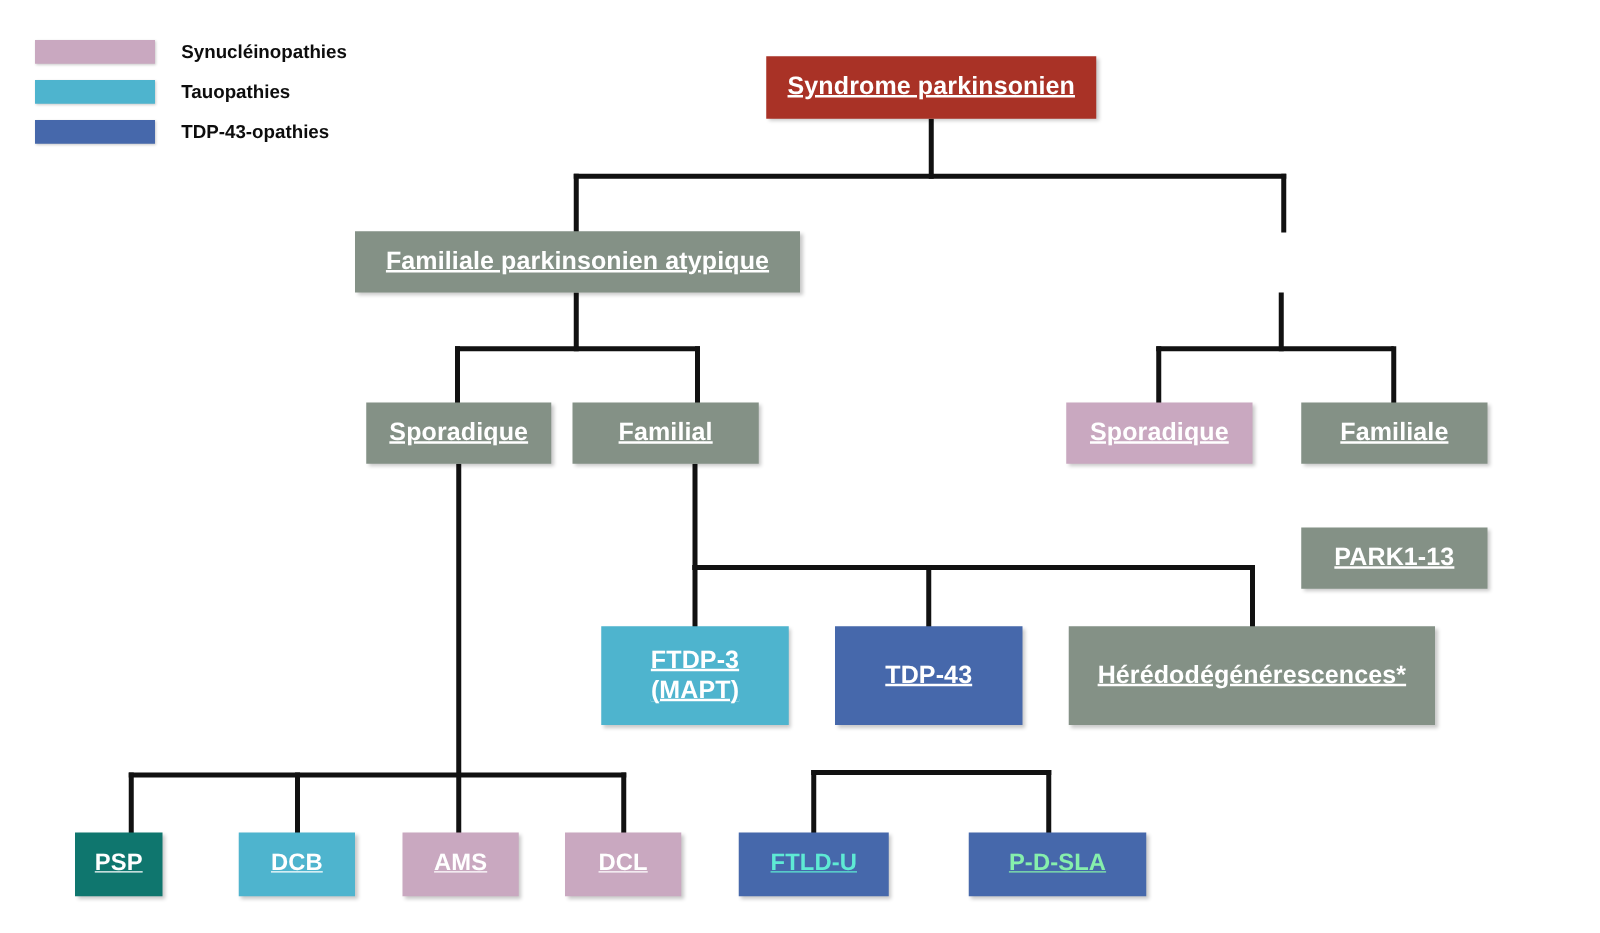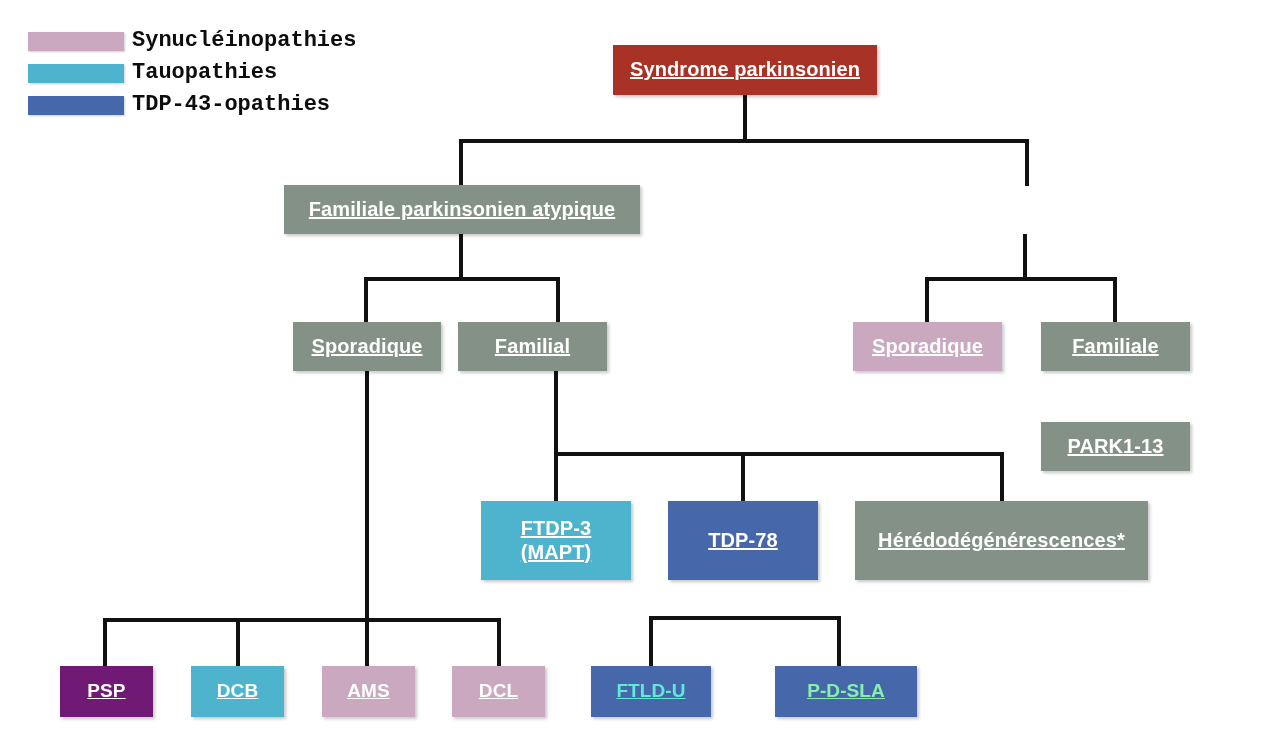--- a/index.html
+++ b/index.html
@@ -30,27 +30,26 @@
     height: 30px;
     margin-bottom: 2px;
   }
   .legend-swatch {
     width: 96px;
     height: 19px;
     flex: 0 0 auto;
     box-shadow: 1px 1px 2px rgba(0,0,0,0.20);
   }
   .legend-label {
-    margin-left: 8px;
-    font-size: 22px;
+    margin-left: 21px;
+    font-size: 15px;
     font-weight: bold;
     color: #0d0d0d;
     white-space: nowrap;
     line-height: 1;
-    font-family: Liberation Mono, monospace;
   }
 
   
   .node {
     position: absolute;
     box-sizing: border-box;
     display: flex;
     align-items: center;
     justify-content: center;
     text-align: center;
@@ -154,28 +153,28 @@
   <div class="node" style="left: 1041px; top: 422px; width: 149px; height: 49px; background: rgb(132, 145, 134); color: rgb(255, 255, 255);">
     <span class="node-label">PARK1-13</span>
   </div>
 
   <div class="node" style="left: 481px; top: 501px; width: 150px; height: 79px; background: rgb(78, 180, 206); flex-direction: column; color: rgb(255, 255, 255);">
     <span class="node-label">FTDP-3</span>
     <span class="node-label">(MAPT)</span>
   </div>
 
   <div class="node" style="left: 668px; top: 501px; width: 150px; height: 79px; background: rgb(70, 104, 171); color: rgb(255, 255, 255);">
-    <span class="node-label">TDP-78</span>
+    <span class="node-label">TDP-43</span>
   </div>
 
   <div class="node" style="left: 855px; top: 501px; width: 293px; height: 79px; background: rgb(132, 145, 134); color: rgb(255, 255, 255);">
     <span class="node-label">Hérédodégénérescences*</span>
   </div>
 
-  <div class="node small" style="left: 60px; top: 666px; width: 93px; height: 51px; background: #701a75; color: rgb(255, 255, 255);">
+  <div class="node small" style="left: 60px; top: 666px; width: 70px; height: 51px; background: #0f766e; color: rgb(255, 255, 255);">
     <span class="node-label">PSP</span>
   </div>
 
   <div class="node small" style="left: 191px; top: 666px; width: 93px; height: 51px; background: rgb(78, 180, 206); color: rgb(255, 255, 255);">
     <span class="node-label">DCB</span>
   </div>
 
   <div class="node small" style="left: 322px; top: 666px; width: 93px; height: 51px; background: rgb(201, 168, 192); color: rgb(255, 255, 255);">
     <span class="node-label">AMS</span>
   </div>

